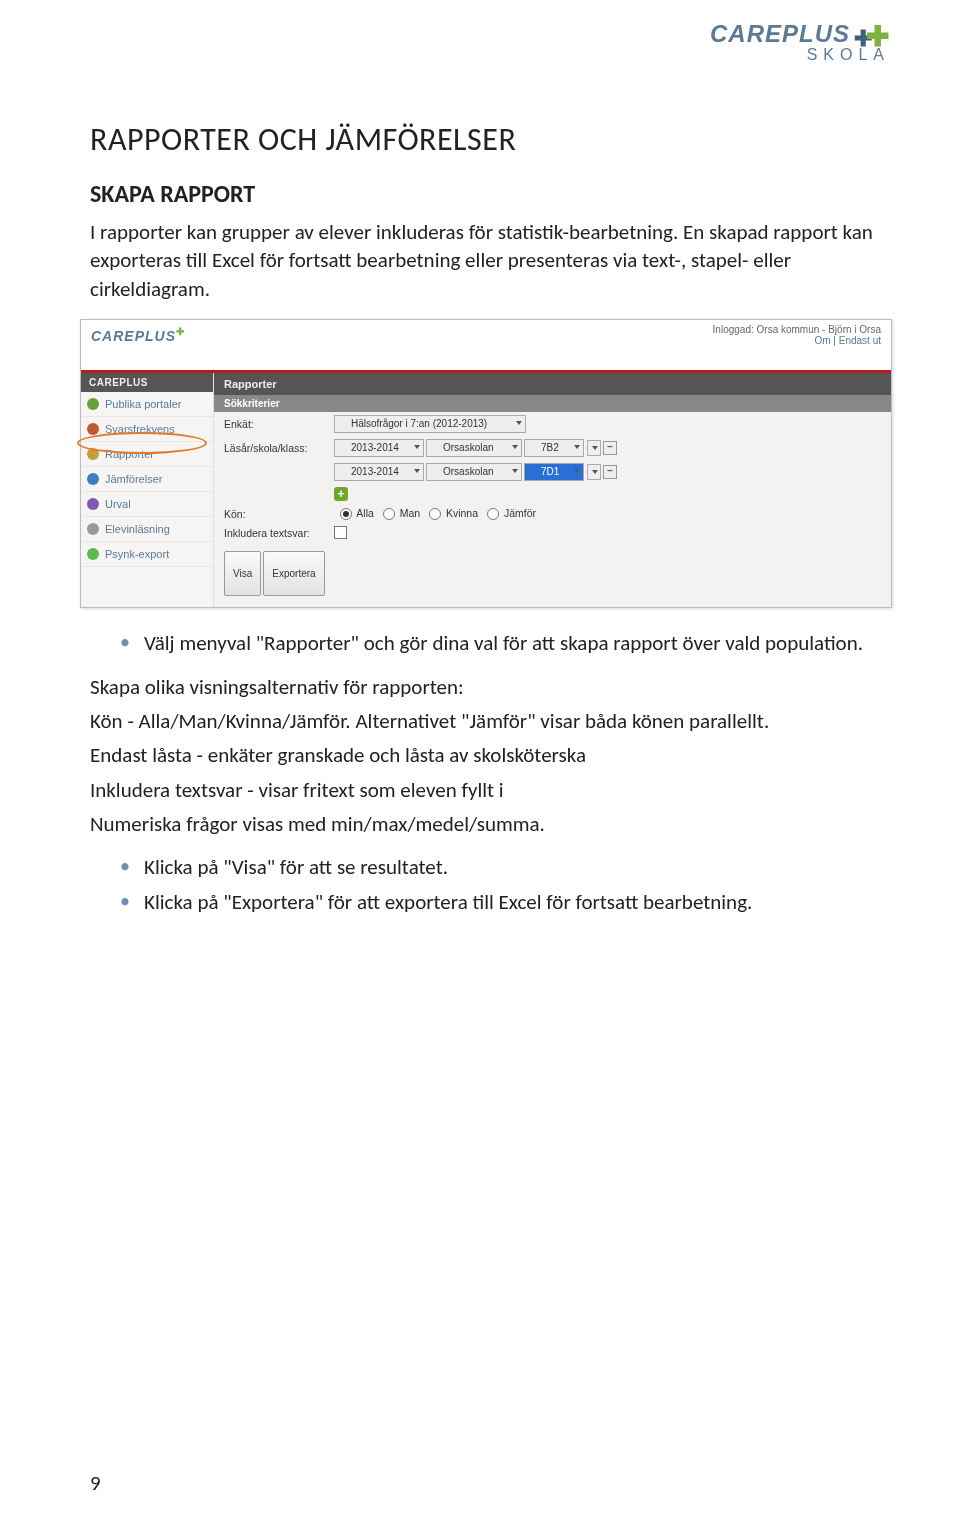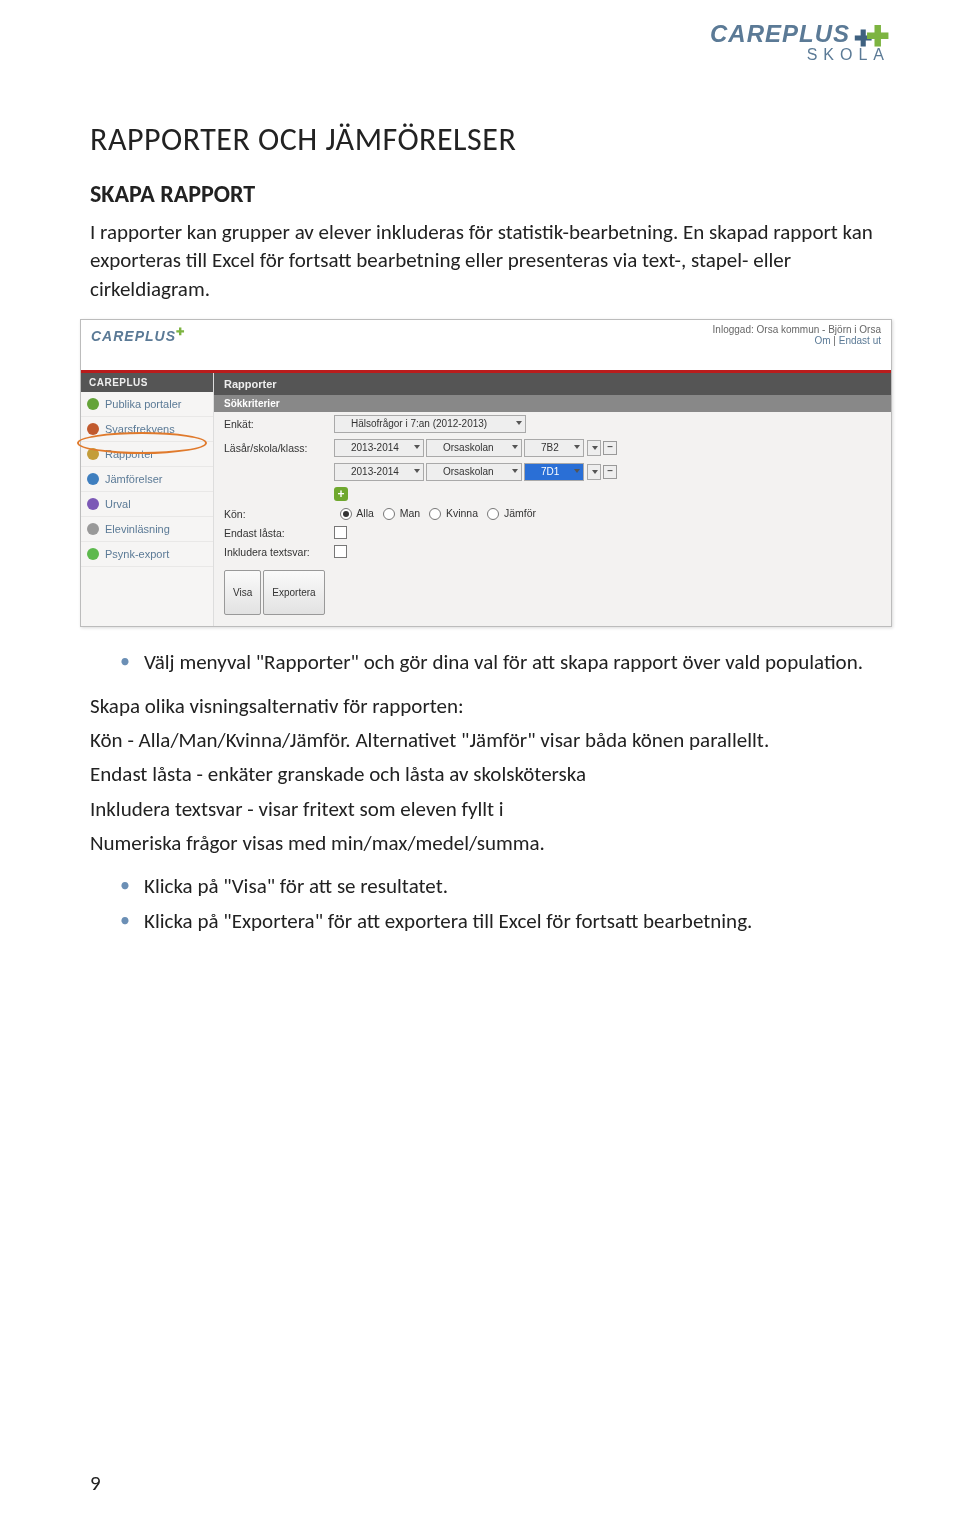--- a/index.html
+++ b/index.html
@@ -377,24 +377,20 @@
           <span class="label"></span>
           <span class="greenplus">+</span>
         </div>
 
         <div class="formrow">
           <span class="label">Kön:</span>
           <span id="kon-opts"><span><span class="radio checked"></span><span> Alla </span></span><span><span class="radio"></span><span> Man </span></span><span><span class="radio"></span><span> Kvinna </span></span><span><span class="radio"></span><span> Jämför </span></span></span>
         </div>
 
         <div class="formrow">
-          <span class="label">Endast låsta:</span>
-          <span class="chk"></span>
-        </div>
-        <div class="formrow">
           <span class="label">Inkludera textsvar:</span>
           <span class="chk"></span>
         </div>
 
         <div class="formrow">
           <span class="btn">Visa</span>
           <span class="btn">Exportera</span>
         </div>
       </div>
     </div>

